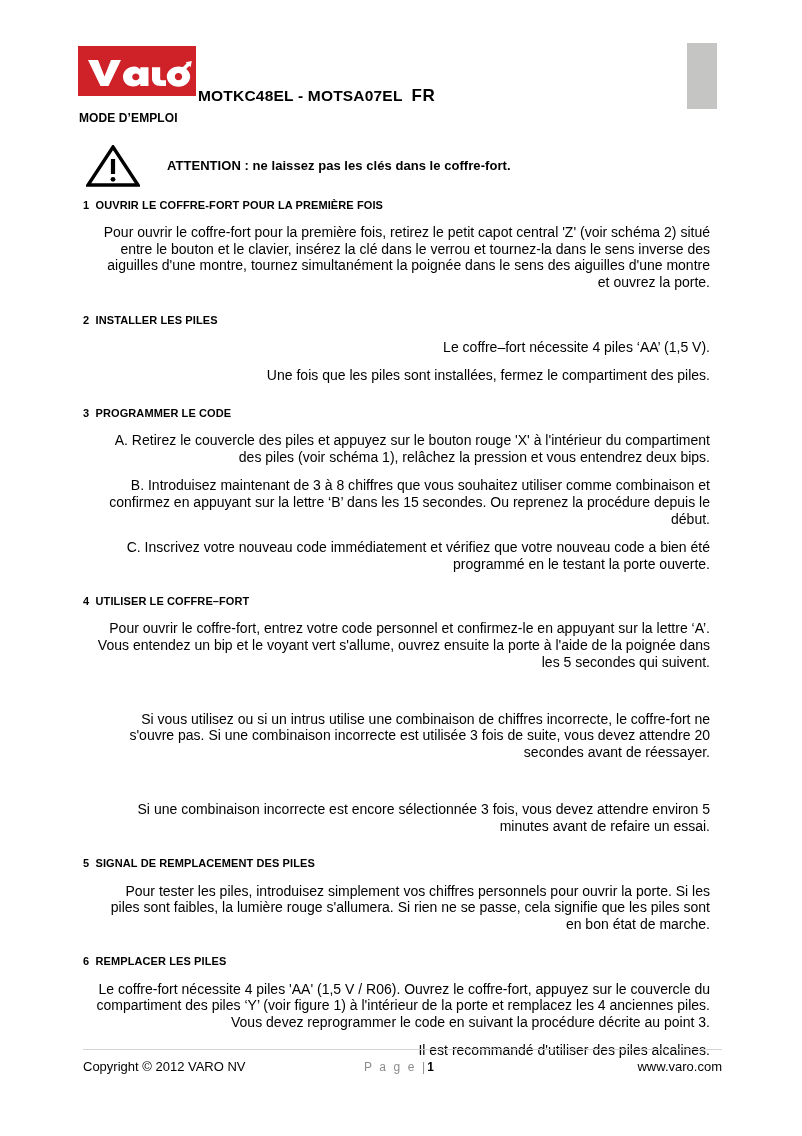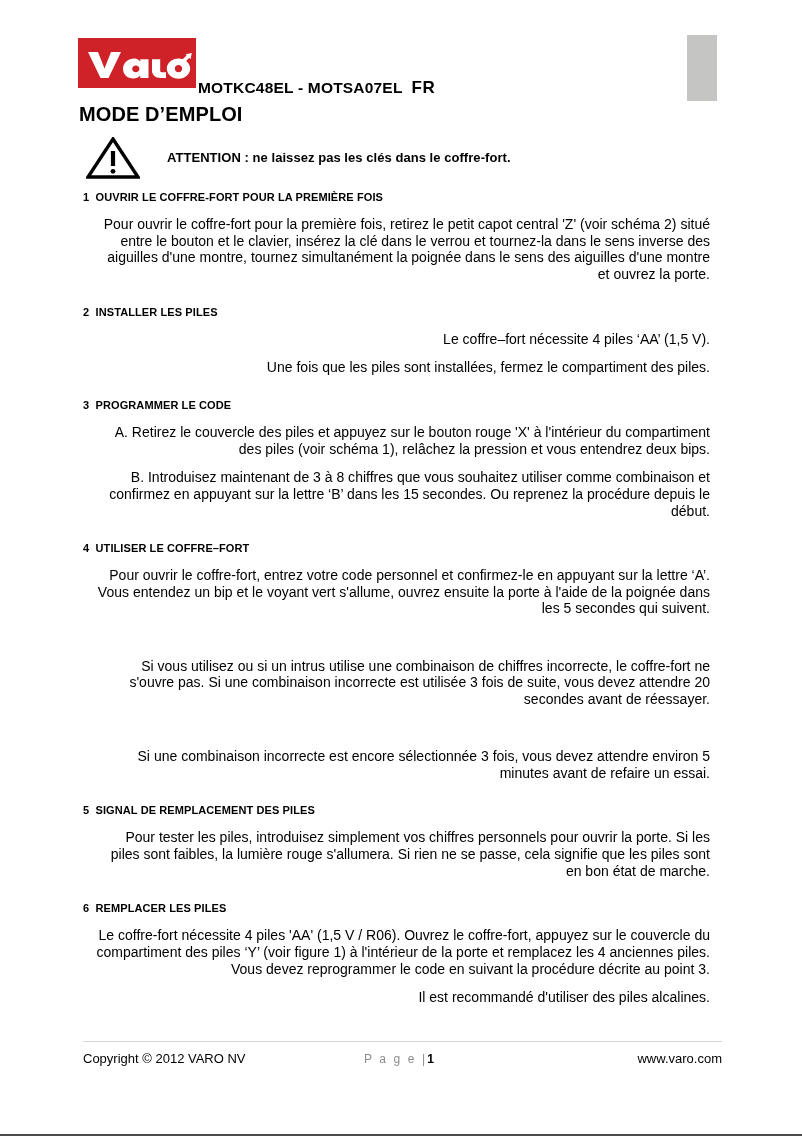--- a/index.html
+++ b/index.html
@@ -10,21 +10,21 @@
   body {
     width: 802px;
     height: 1136px;
     font-family: "Liberation Sans", sans-serif;
     color: #000000;
     overflow: hidden;
     position: relative;
   }
   .page {
     position: absolute;
-    left: 0; top: 0;
+    left: 0; top: 8px;
     width: 802px;
     height: 995px;
     background: #ffffff;
     box-sizing: border-box;
   }
   .bottom-rule {
     position: absolute;
     left: 0;
     top: 1134px;
     width: 802px;
@@ -60,21 +60,21 @@
   }
   .model-line .fr {
     font-size: 17px;
     margin-left: 9px;
     letter-spacing: 0.5px;
   }
   .doc-title {
     position: absolute;
     left: 79px;
     top: 103px;
-    font-size: 20px;
+    font-size: 12px;
     font-weight: bold;
     letter-spacing: 0.1px;
   }
   .grey-box {
     position: absolute;
     left: 687px;
     top: 35px;
     width: 30px;
     height: 66px;
     background: #c5c5c3;
@@ -245,20 +245,21 @@
       <h2 class="sec-head"><span>2</span>&nbsp;&nbsp;<span>INSTALLER LES PILES</span></h2>
       <p class="para">Le coffre–fort nécessite 4 piles ‘AA’ (1,5 V).</p>
       <p class="para">Une fois que les piles sont installées, fermez le compartiment des piles.</p>
     </div>
     <div class="sec-gap"></div>
 
     <div class="sec">
       <h2 class="sec-head"><span>3</span>&nbsp;&nbsp;<span>PROGRAMMER LE CODE</span></h2>
       <p class="para">A. Retirez le couvercle des piles et appuyez sur le bouton rouge 'X' à l'intérieur du compartiment des piles (voir schéma 1), relâchez la pression et vous entendrez deux bips.</p>
       <p class="para">B. Introduisez maintenant de 3 à 8 chiffres que vous souhaitez utiliser comme combinaison et confirmez en appuyant sur la lettre ‘B’ dans les 15 secondes. Ou reprenez la procédure depuis le début.</p>
+      <p class="para">C. Inscrivez votre nouveau code immédiatement et vérifiez que votre nouveau code a bien été programmé en le testant la porte ouverte.</p>
     </div>
     <div class="sec-gap"></div>
 
     <div class="sec">
       <h2 class="sec-head"><span>4</span>&nbsp;&nbsp;<span>UTILISER LE COFFRE–FORT</span></h2>
       <p class="para">Pour ouvrir le coffre-fort, entrez votre code personnel et confirmez-le en appuyant sur la lettre ‘A’. Vous entendez un bip et le voyant vert s'allume, ouvrez ensuite la porte à l'aide de la poignée dans les 5 secondes qui suivent.</p>
       <div class="blank-line"></div>
       <p class="para">Si vous utilisez ou si un intrus utilise une combinaison de chiffres incorrecte, le coffre-fort ne s'ouvre pas. Si une combinaison incorrecte est utilisée 3 fois de suite, vous devez attendre 20 secondes avant de réessayer.</p>
       <div class="blank-line"></div>
       <p class="para">Si une combinaison incorrecte est encore sélectionnée 3 fois, vous devez attendre environ 5 minutes avant de refaire un essai.</p>

